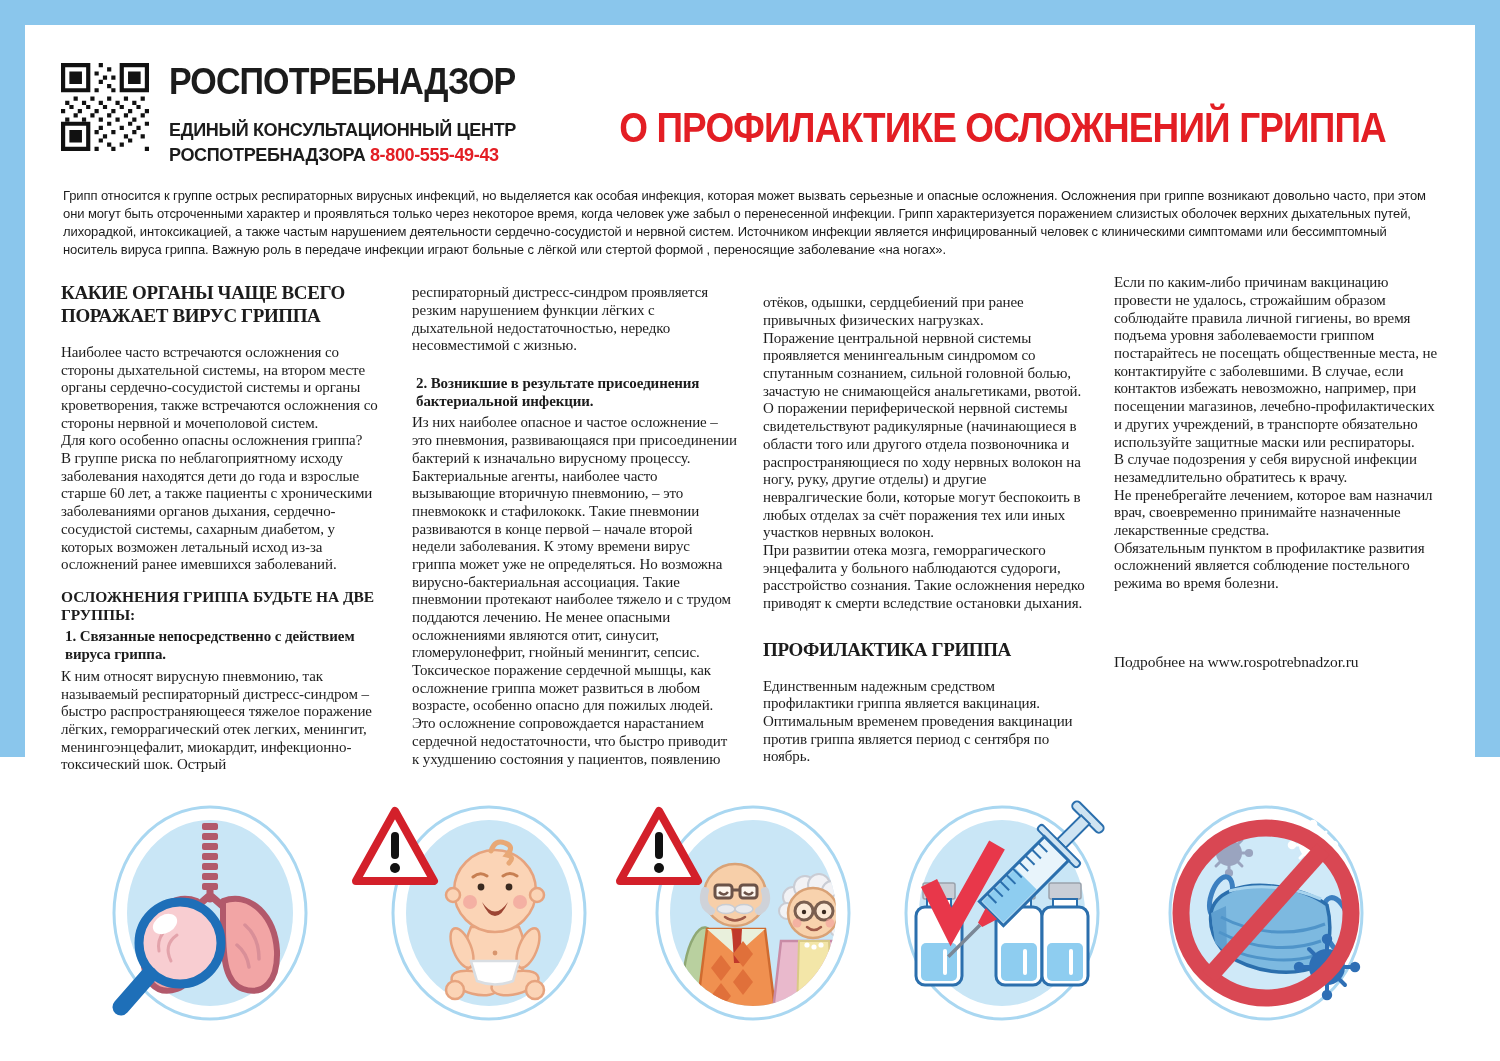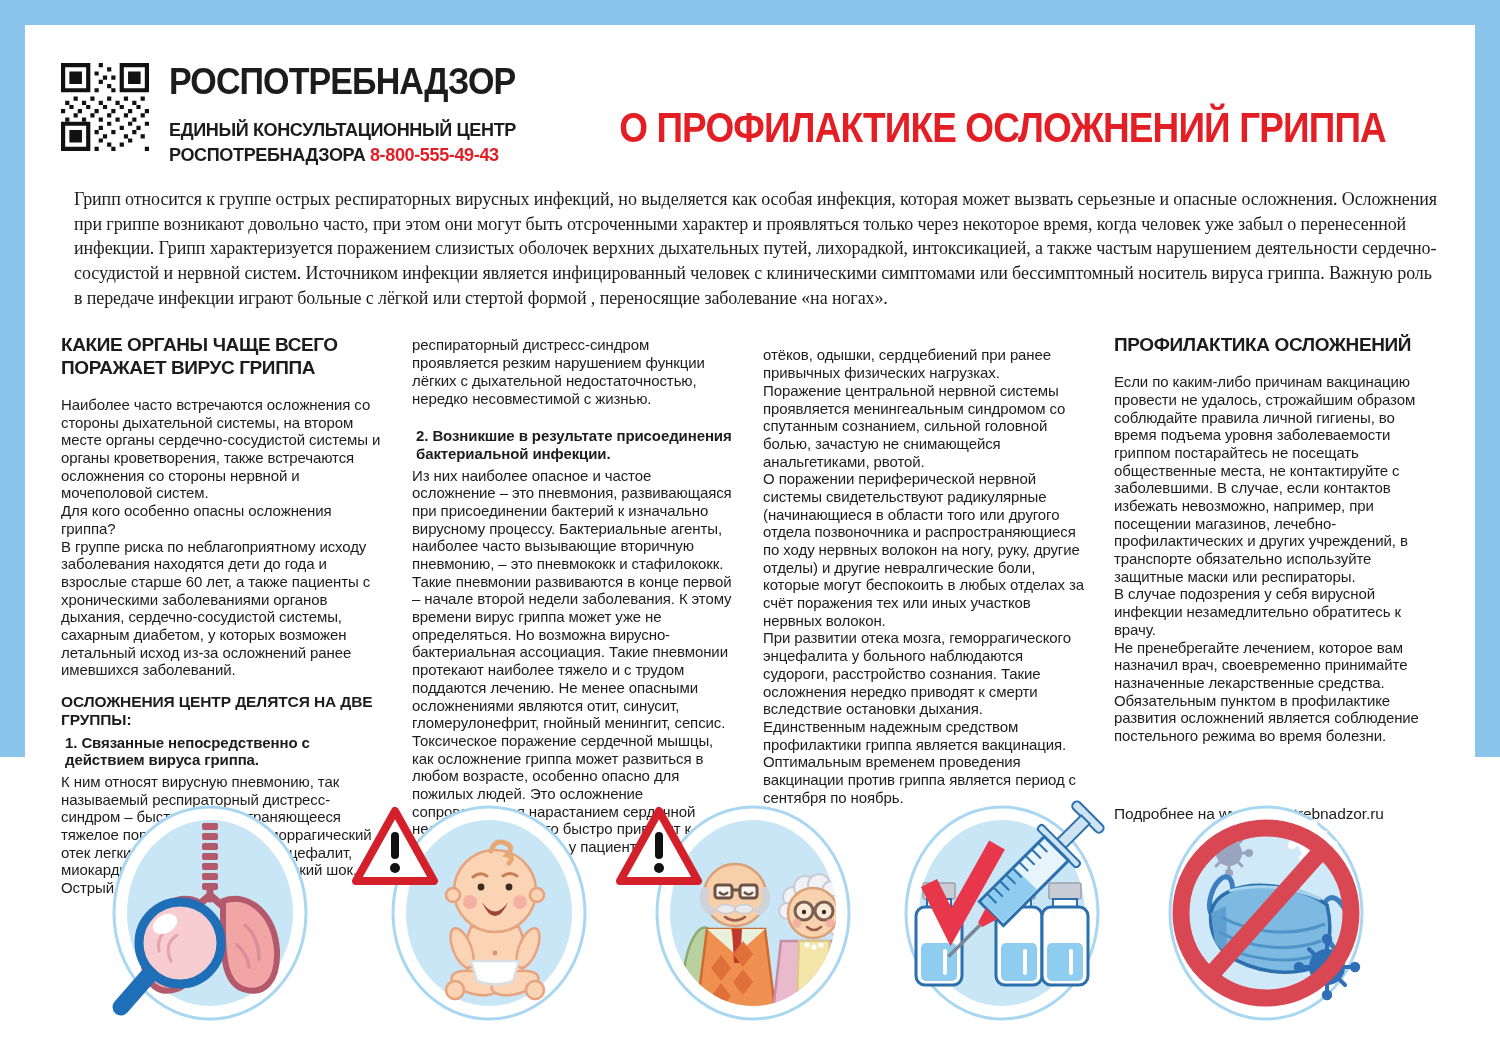--- a/index.html
+++ b/index.html
@@ -11,24 +11,24 @@
   .hdr{display:flex;align-items:flex-start;}
   .brand{display:flex;gap:20px;align-items:flex-start;}
   .qr{width:88px;height:88px;flex:0 0 auto;margin-top:4px;}
   .brand-text{padding-top:2px;}
   .org{font-weight:bold;font-size:37px;letter-spacing:-1px;transform:scaleX(.92);transform-origin:left;white-space:nowrap;}
   .sub{font-weight:bold;font-size:19px;line-height:1.32;letter-spacing:-0.4px;margin-top:14px;transform:scaleX(.95);transform-origin:left;white-space:nowrap;}
   .phone{color:#E31E24;}
   .main-title{flex:1;text-align:center;align-self:center;margin-top:30px;color:#E31E24;
     font-weight:bold;font-size:42px;letter-spacing:-1px;transform:scaleX(.88);transform-origin:60% 50%;white-space:nowrap;}
   
-  .intro{margin:20px 2px 0 13px;font-size:18px;line-height:1.37;letter-spacing:-0.1px;white-space:pre-line;font-family:Liberation Serif, serif;}
+  .intro{margin:20px 2px 0 2px;font-size:13px;line-height:1.37;letter-spacing:-0.1px;white-space:pre-line;}
   
   .cols{display:flex;gap:26px;margin-top:16px;}
-  .col{flex:1;font-size:15px;line-height:1.18;letter-spacing:-0.1px;}
+  .col{flex:1;font-size:15px;line-height:1.18;letter-spacing:-0.1px;font-family:Liberation Serif, serif;}
   .col h2{font-size:19px;line-height:1.2;letter-spacing:-0.4px;margin:8px 0 16px 0;}
   .col h3{font-size:15.5px;line-height:1.18;margin:14px 0 0 0;}
   .para{margin:0;white-space:pre-line;}
   .bold-line{margin:4px;font-weight:bold;white-space:pre-line;}
   .gap{height:16px;}
   .red-note{color:#E31E24;font-weight:bold;font-size:21px;text-align:center;margin-top:30px;letter-spacing:-0.3px;}
   .more{margin-top:60px;font-size:15.5px;}
   
   .icons-row{position:absolute;left:60px;bottom:6px;display:flex;gap:14px;}
   .icons-row svg{display:block;}
@@ -71,39 +71,39 @@
     </div>
 
     <p class="intro">Грипп относится к группе острых респираторных вирусных инфекций, но выделяется как особая инфекция, которая может вызвать серьезные и опасные осложнения. Осложнения при гриппе возникают довольно часто, при этом они могут  быть  отсроченными характер и проявляться только через некоторое время, когда человек уже забыл о перенесенной инфекции. Грипп характеризуется поражением слизистых оболочек верхних дыхательных путей, лихорадкой, интоксикацией, а также  частым нарушением деятельности сердечно-сосудистой и нервной систем. Источником инфекции является инфицированный человек с клиническими симптомами  или бессимптомный носитель вируса  гриппа. Важную роль в передаче инфекции играют больные с лёгкой или  стертой формой , переносящие заболевание «на ногах».</p>
 
     <div class="cols">
       <div class="col">
         <h2>КАКИЕ ОРГАНЫ ЧАЩЕ ВСЕГО ПОРАЖАЕТ ВИРУС ГРИППА</h2>
         <p class="para">Наиболее часто встречаются осложнения со стороны дыхательной системы, на втором месте органы сердечно-сосудистой системы и органы кроветворения, также встречаются осложнения со стороны нервной и мочеполовой систем.
 Для кого особенно опасны осложнения гриппа?
 В группе риска по неблагоприятному исходу заболевания находятся дети до года и взрослые старше 60 лет, а также пациенты с хроническими заболеваниями органов дыхания, сердечно-сосудистой системы, сахарным диабетом, у которых возможен летальный исход из-за осложнений ранее имевшихся заболеваний.</p>
-        <h3>ОСЛОЖНЕНИЯ ЦЕНТР ДЕЛЯТСЯ НА ДВЕ ГРУППЫ:</h3>
+        <h3>ОСЛОЖНЕНИЯ ГРИППА БУДЬТЕ НА ДВЕ ГРУППЫ:</h3>
         <p class="bold-line">1. Связанные непосредственно с действием вируса гриппа.</p>
         <p class="para">К ним относят вирусную пневмонию,  так называемый респираторный дистресс-синдром – быстро распространяющееся тяжелое поражение лёгких,  геморрагический отек легких, менингит, менингоэнцефалит, миокардит, инфекционно-токсический шок. Острый</p>
       </div>
       <div class="col">
         <p class="para" style="margin-top:10px">респираторный дистресс-синдром проявляется резким нарушением функции лёгких с дыхательной недостаточностью, нередко несовместимой с жизнью.</p>
         <div class="gap"></div>
         <p class="bold-line">2. Возникшие в результате присоединения бактериальной инфекции.</p>
         <p class="para">Из них наиболее опасное и частое осложнение – это пневмония, развивающаяся при присоединении бактерий к изначально вирусному процессу. Бактериальные агенты, наиболее часто вызывающие вторичную пневмонию, – это пневмококк и стафилококк. Такие пневмонии развиваются в конце первой – начале второй недели заболевания. К этому времени вирус гриппа может уже не определяться. Но возможна вирусно-бактериальная ассоциация. Такие пневмонии протекают наиболее тяжело и с трудом поддаются лечению. Не менее опасными осложнениями являются отит, синусит, гломерулонефрит, гнойный менингит, сепсис. Токсическое поражение сердечной мышцы, как осложнение гриппа может развиться в любом возрасте, особенно опасно для пожилых людей. Это осложнение сопровождается нарастанием сердечной недостаточности, что быстро приводит к ухудшению состояния у пациентов, появлению</p>
       </div>
       <div class="col">
         <p class="para" style="margin-top:20px">отёков, одышки, сердцебиений при ранее привычных физических нагрузках.
 Поражение центральной нервной системы проявляется менингеальным синдромом со спутанным сознанием, сильной головной болью, зачастую не снимающейся анальгетиками, рвотой.
 О поражении периферической нервной системы свидетельствуют радикулярные (начинающиеся в области того или другого отдела позвоночника и распространяющиеся по ходу нервных волокон на ногу, руку, другие отделы) и другие невралгические боли, которые могут беспокоить в любых отделах за счёт поражения тех или иных участков нервных волокон.
 При развитии отека мозга, геморрагического энцефалита у больного наблюдаются судороги, расстройство сознания. Такие осложнения нередко приводят к смерти вследствие остановки дыхания.</p>
+        <h2 style="margin-top:26px">ПРОФИЛАКТИКА ГРИППА</h2>
         <p class="para">Единственным надежным средством профилактики гриппа является вакцинация. Оптимальным временем проведения вакцинации против гриппа является период с сентября по ноябрь.</p>
       </div>
       <div class="col">
-        <h2>ПРОФИЛАКТИКА ОСЛОЖНЕНИЙ</h2>
         <p class="para">Если по каким-либо причинам вакцинацию провести не удалось, строжайшим образом соблюдайте правила личной гигиены, во время подъема уровня заболеваемости гриппом постарайтесь не посещать общественные места, не контактируйте с заболевшими. В случае, если контактов избежать невозможно, например, при посещении магазинов, лечебно-профилактических и других учреждений, в транспорте обязательно используйте защитные маски или респираторы.
 В случае подозрения у себя вирусной инфекции незамедлительно обратитесь к врачу.
 Не пренебрегайте лечением, которое вам назначил врач, своевременно принимайте назначенные лекарственные средства.
 Обязательным пунктом в профилактике развития осложнений является соблюдение постельного режима во время болезни.</p>
         <div class="more">Подробнее на www.rospotrebnadzor.ru</div>
       </div>
     </div>
 
     <div class="icons-row">
 

